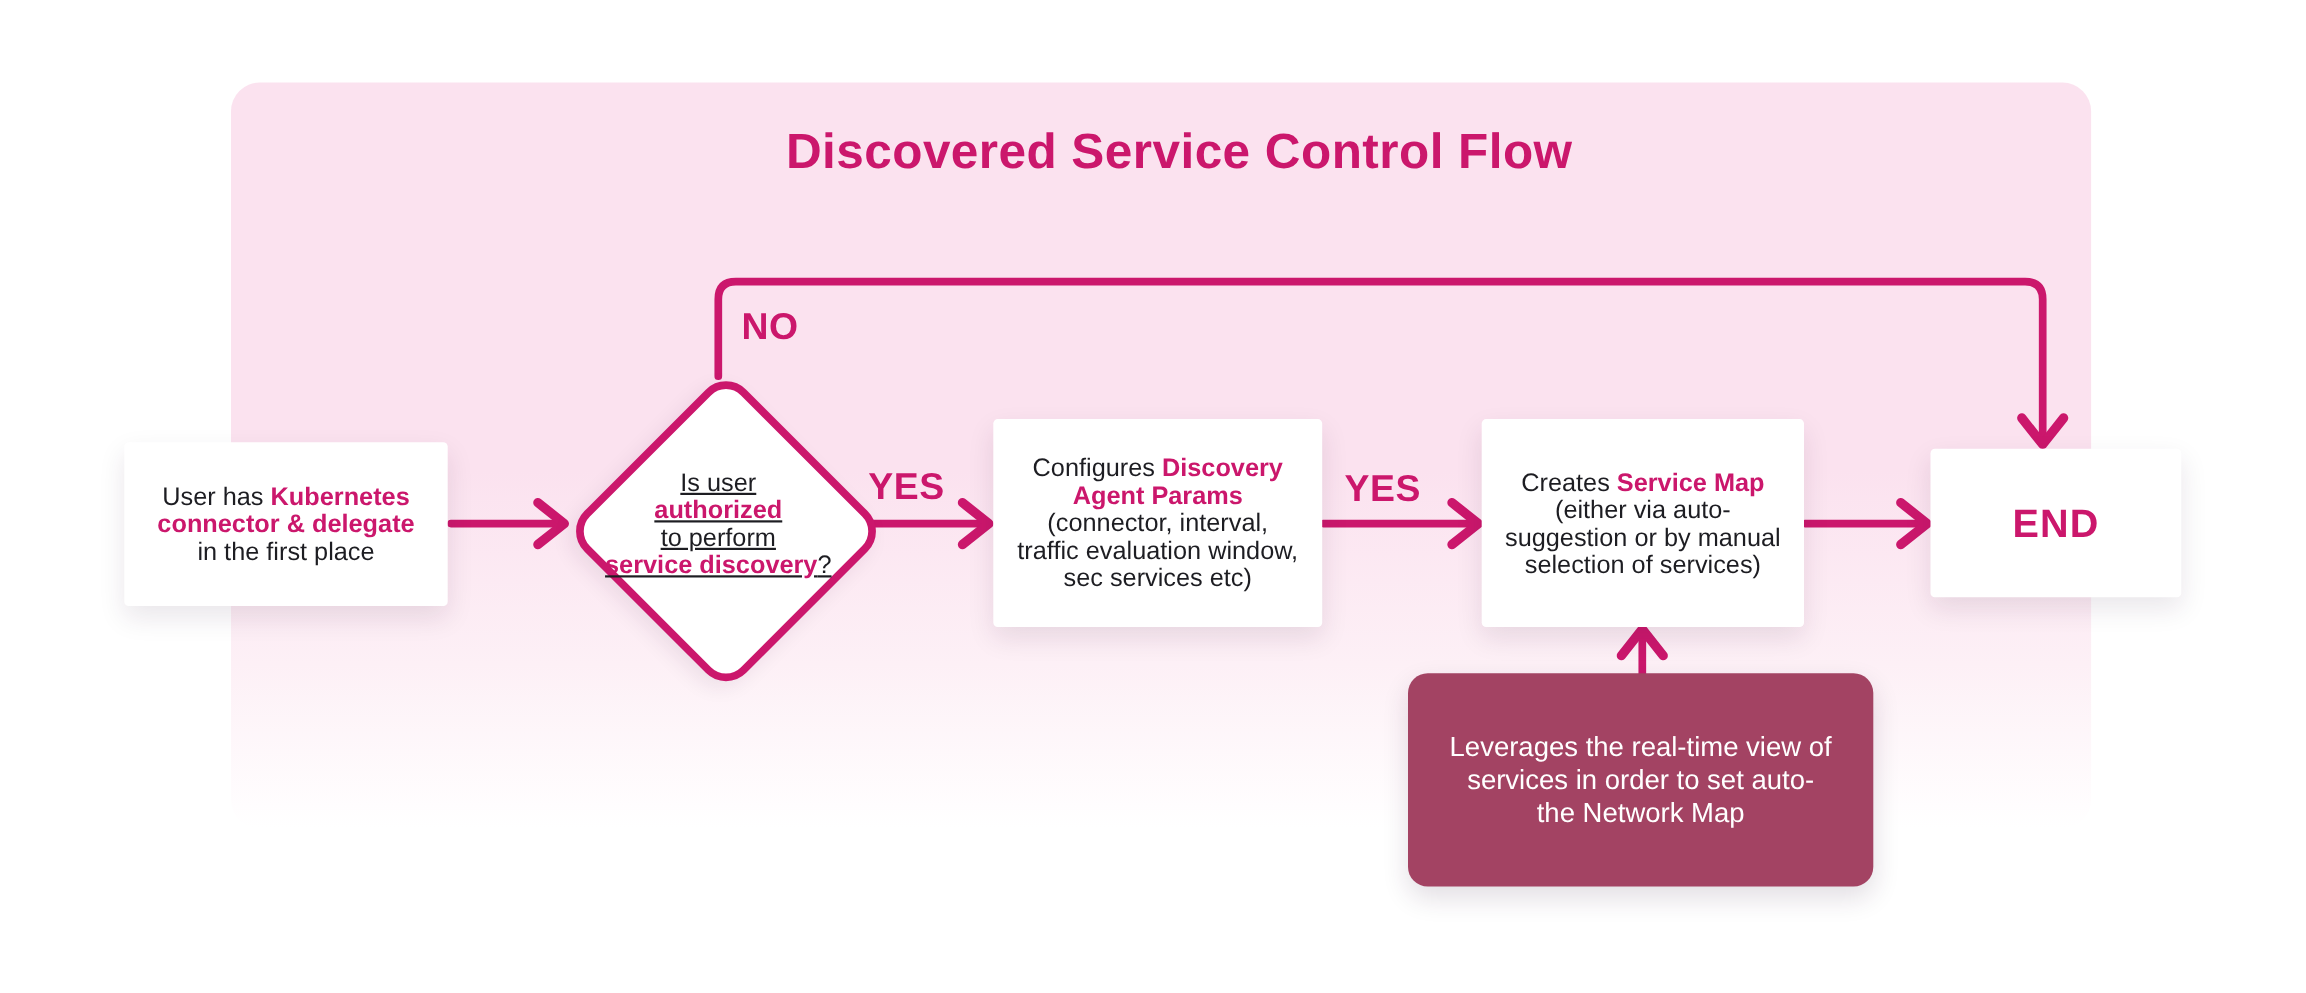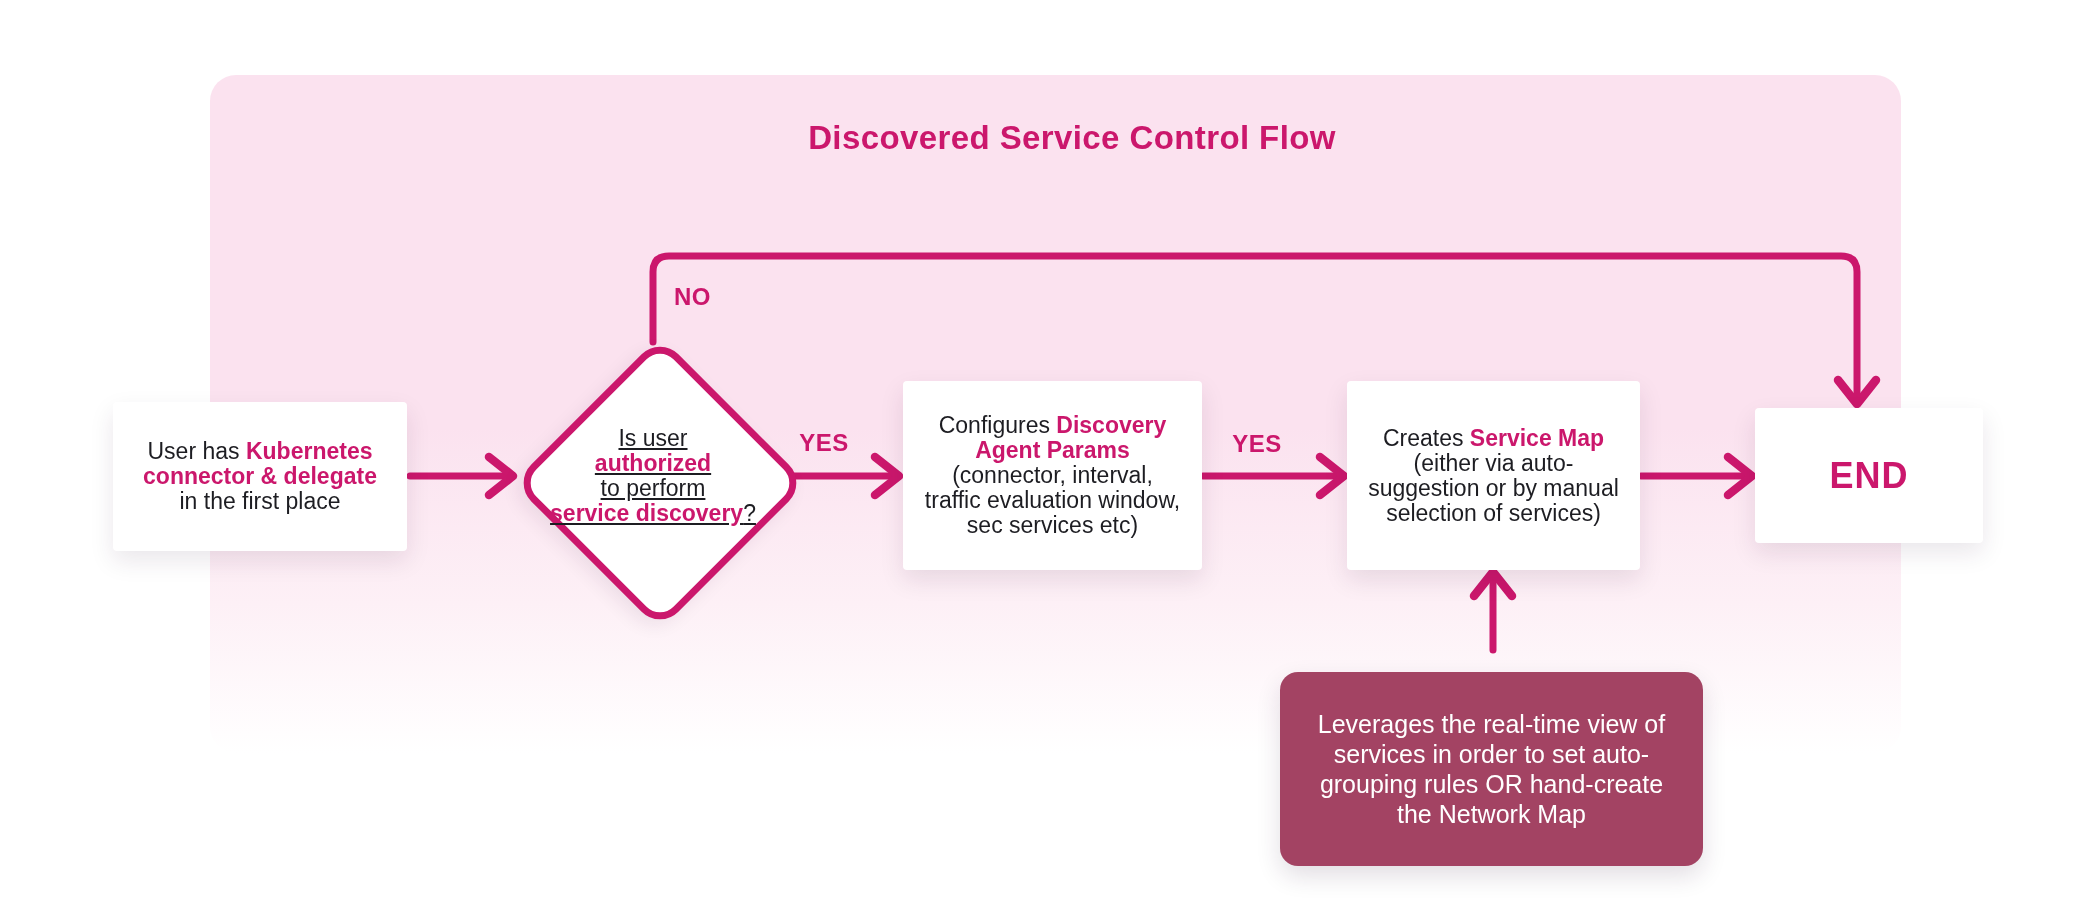--- a/index.html
+++ b/index.html
@@ -13,21 +13,21 @@
   .canvas{position:relative;width:2096px;height:903px;background:#ffffff;overflow:hidden;}
 
   .panel{
     position:absolute;left:210px;top:75px;width:1691px;height:678px;
     border-radius:26px;z-index:0;
     background:linear-gradient(180deg,var(--panel) 0%,var(--panel) 52%,#FDF0F6 78%,#FFFDFE 97%,#FFFFFF 100%);
   }
 
   .title{
     position:absolute;left:210px;top:114px;width:1724px;z-index:2;
-    text-align:center;font-size:33px;line-height:48px;font-weight:800;
+    text-align:center;font-size:45px;line-height:48px;font-weight:800;
     color:var(--accent);letter-spacing:.4px;
   }
 
   svg.connectors{position:absolute;left:0;top:0;z-index:1;}
   .connectors path{stroke:var(--accent);stroke-width:7;fill:none;stroke-linecap:round;stroke-linejoin:round;}
   .connectors path.head{stroke-width:8.5;}
 
   .node{
     position:absolute;background:#ffffff;border-radius:4px;z-index:2;
     box-shadow:0 10px 24px rgba(50,20,60,.10);
@@ -47,28 +47,28 @@
     transform:rotate(45deg);box-shadow:0 8px 18px rgba(50,20,60,.08);
   }
   .diamond-text{
     position:absolute;left:516px;top:379px;width:274px;height:194px;z-index:3;
     display:flex;flex-direction:column;justify-content:center;align-items:center;
     text-align:center;font-size:23px;line-height:25px;color:var(--text);text-decoration:underline;
   }
 
   .edge-label{
     position:absolute;z-index:2;font-weight:800;color:var(--accent);
-    font-size:24px;line-height:30px;letter-spacing:.5px;
+    font-size:34px;line-height:30px;letter-spacing:.5px;
   }
   #lbl-no{left:674px;top:282px;}
   #lbl-yes1{left:824px;top:428px;transform:translateX(-50%);}
   #lbl-yes2{left:1257px;top:429px;transform:translateX(-50%);}
 
   .note{
-    position:absolute;left:1280px;top:672px;width:423px;height:194px;z-index:2;
+    position:absolute;left:1280px;top:612px;width:423px;height:194px;z-index:2;
     border-radius:18px;background:var(--note);color:#ffffff;
     font-size:25px;line-height:30px;font-weight:400;
     display:flex;flex-direction:column;justify-content:center;align-items:center;text-align:center;
     box-shadow:0 10px 24px rgba(50,20,60,.14);
   }
 </style>
 </head>
 <body>
 
 <div class="canvas">
@@ -129,17 +129,16 @@
 
   <div class="node" id="end">END</div>
 
   <div class="edge-label" id="lbl-no">NO</div>
   <div class="edge-label" id="lbl-yes1">YES</div>
   <div class="edge-label" id="lbl-yes2">YES</div>
 
   <div class="note">
       <div><span>Leverages the real-time view of</span></div>
       <div><span>services in order to set auto-</span></div>
-      <div><span>grouping rules OR hand-create</span></div>
       <div><span>the Network Map</span></div>
     </div>
 
 </div>
 
 </body></html>

